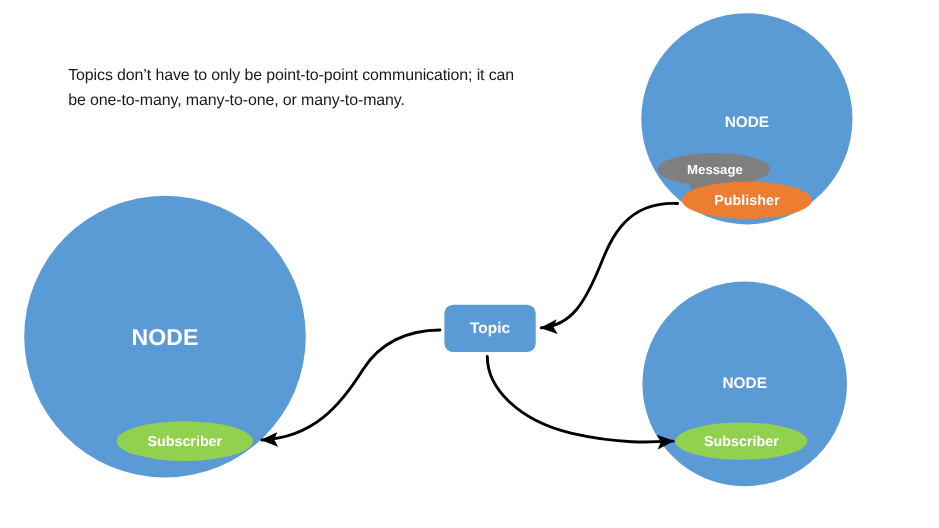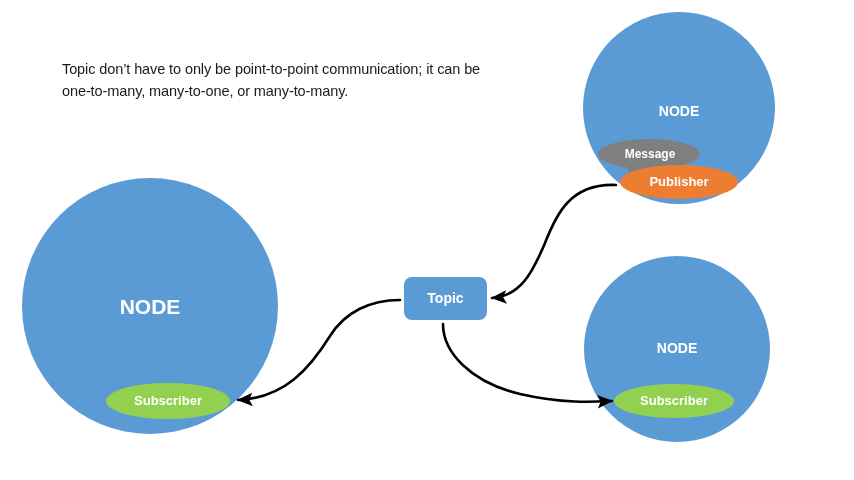--- a/index.html
+++ b/index.html
@@ -65,21 +65,21 @@
     stroke: #000000;
     stroke-width: 2.6;
     stroke-linecap: round;
   }
 </style>
 </head>
 <body>
 
 <div id="slide">
 
-  <div class="caption">Topic don’t have to only be point-to-point communication; it can be one-to-many, many-to-one, or many-to-many.</div>
+  <div class="caption">Topics don’t have to only be point-to-point communication; it can be one-to-many, many-to-one, or many-to-many.</div>
 
   <svg class="diagram" viewBox="0 0 854 480">
     <defs>
       <marker id="arrowhead" markerWidth="7" markerHeight="7" refX="5.6" refY="3" orient="auto" markerUnits="strokeWidth">
         <path d="M 0 0.4 L 6 3 L 0 5.6 L 1.3 3 Z" fill="#000000"></path>
       </marker>
     </defs>
 
     <g>
       <circle cx="150" cy="306" r="128" fill="#5B9BD5"></circle>

